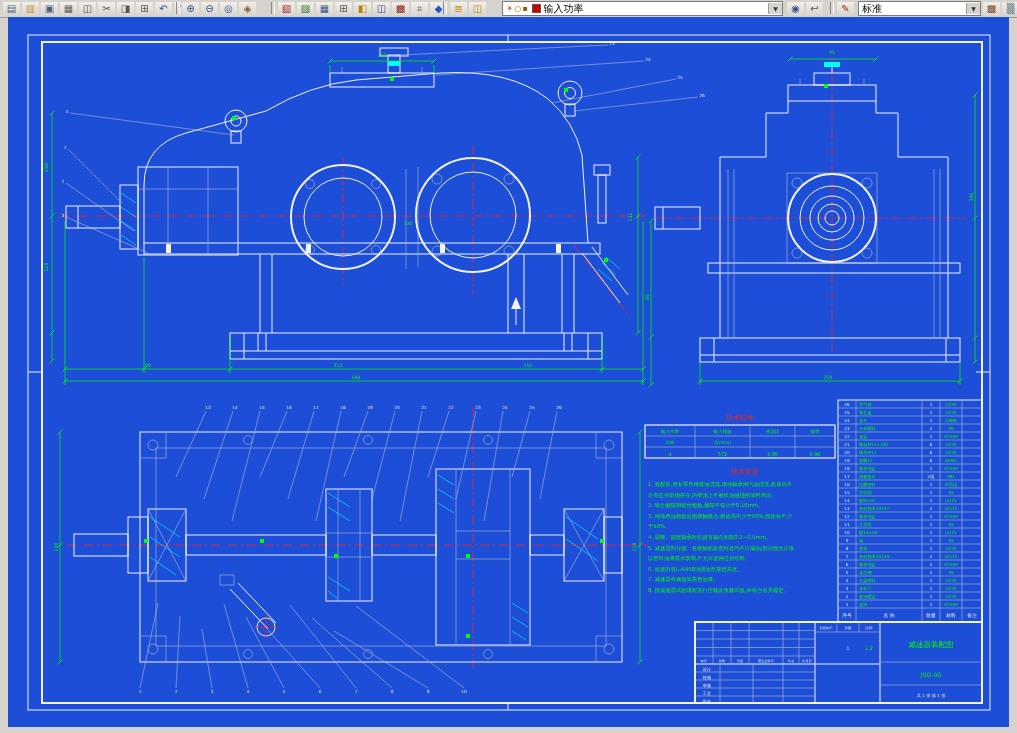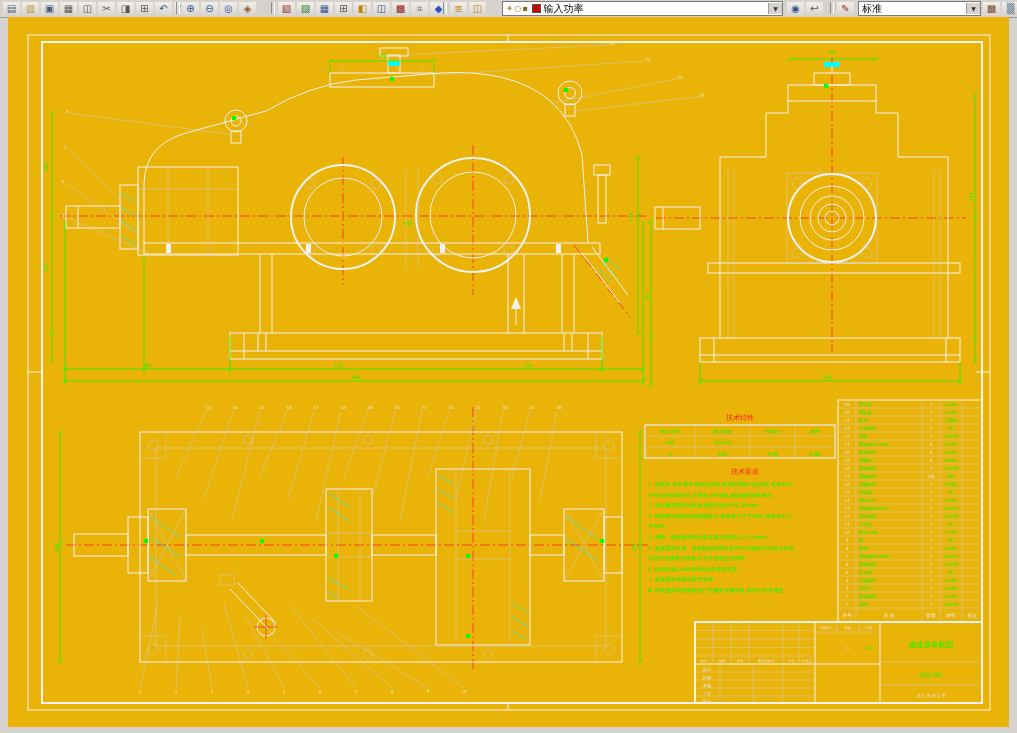--- a/index.html
+++ b/index.html
@@ -5,21 +5,21 @@
   html,body{margin:0;padding:0}
   body{width:1017px;height:733px;background:#d6d3ce;font-family:"DejaVu Sans",sans-serif;overflow:hidden;position:relative}
   .toolbar{position:absolute;top:0;left:0;width:1017px;height:17px;background:#d6d3ce;border-bottom:1px solid #9a9a9a}
   .tbg{position:absolute;top:1px;display:flex}
   .tbi{display:inline-block;width:17px;height:14px;font-size:10px;line-height:14px;text-align:center;background:linear-gradient(#f2efe9,#d6d3ce);border:1px solid #d6d3ce;cursor:default;overflow:hidden}
   .sep{position:absolute;top:2px;width:2px;height:12px;border-left:1px solid #8a8a8a;border-right:1px solid #ffffff}
   .combo{position:absolute;top:1px;height:13px;background:#fff;border:1px solid #7a7a7a;display:flex;align-items:center;font-size:10px;padding-left:3px;gap:3px;color:#000}
   .combo .arrow{margin-left:auto;width:13px;height:11px;background:#d6d3ce;border-left:1px solid #9a9a9a;font-size:6px;line-height:11px;text-align:center;color:#333}
   .combo-glyphs{font-size:8px;color:#886600;letter-spacing:1px}
   .swatch{width:7px;height:7px;display:inline-block;border:1px solid #555}
-  .canvas{position:absolute;left:8px;top:17px;width:1001px;height:710px;background:#eab308}
+  .canvas{position:absolute;left:8px;top:17px;width:1001px;height:710px;background:#1d4ed8}
   svg text{font-family:"DejaVu Sans",sans-serif}
   .w{stroke:#f2f2f2;stroke-width:1;fill:none}
   .w2{stroke:#f2f2f2;stroke-width:2;fill:none}
   .wt{stroke:#cfcfcf;stroke-width:0.5;fill:none}
   .g{stroke:#00ff00;stroke-width:0.7;fill:none}
   .r{stroke:#ff2020;stroke-width:0.8;fill:none;stroke-dasharray:10 3 2 3}
   .rs{stroke:#ff2020;stroke-width:0.7;fill:none}
   .c{stroke:#00ffff;stroke-width:0.6;fill:none}
   .fw{fill:#f2f2f2;stroke:none}
   .fc{fill:#00ffff;stroke:none}

